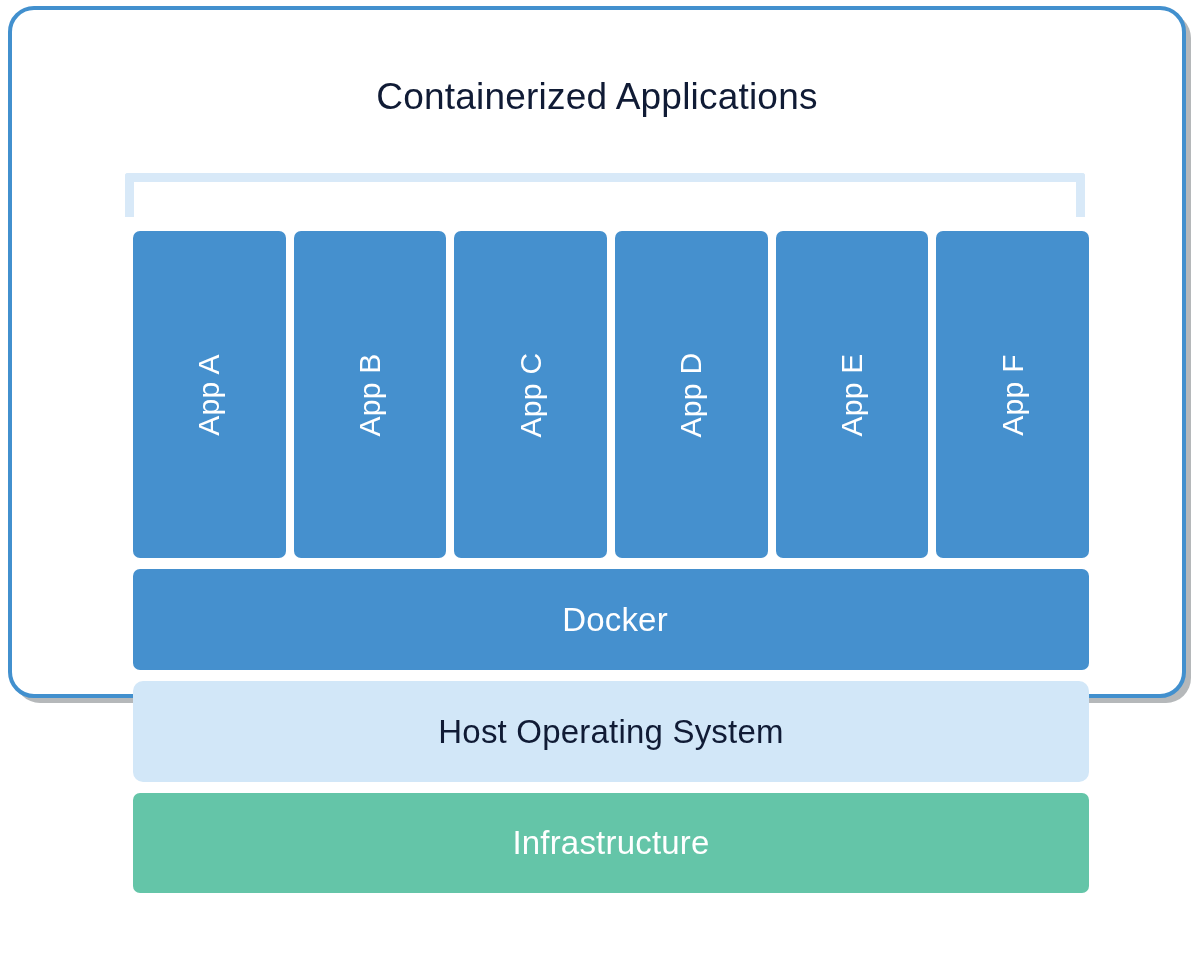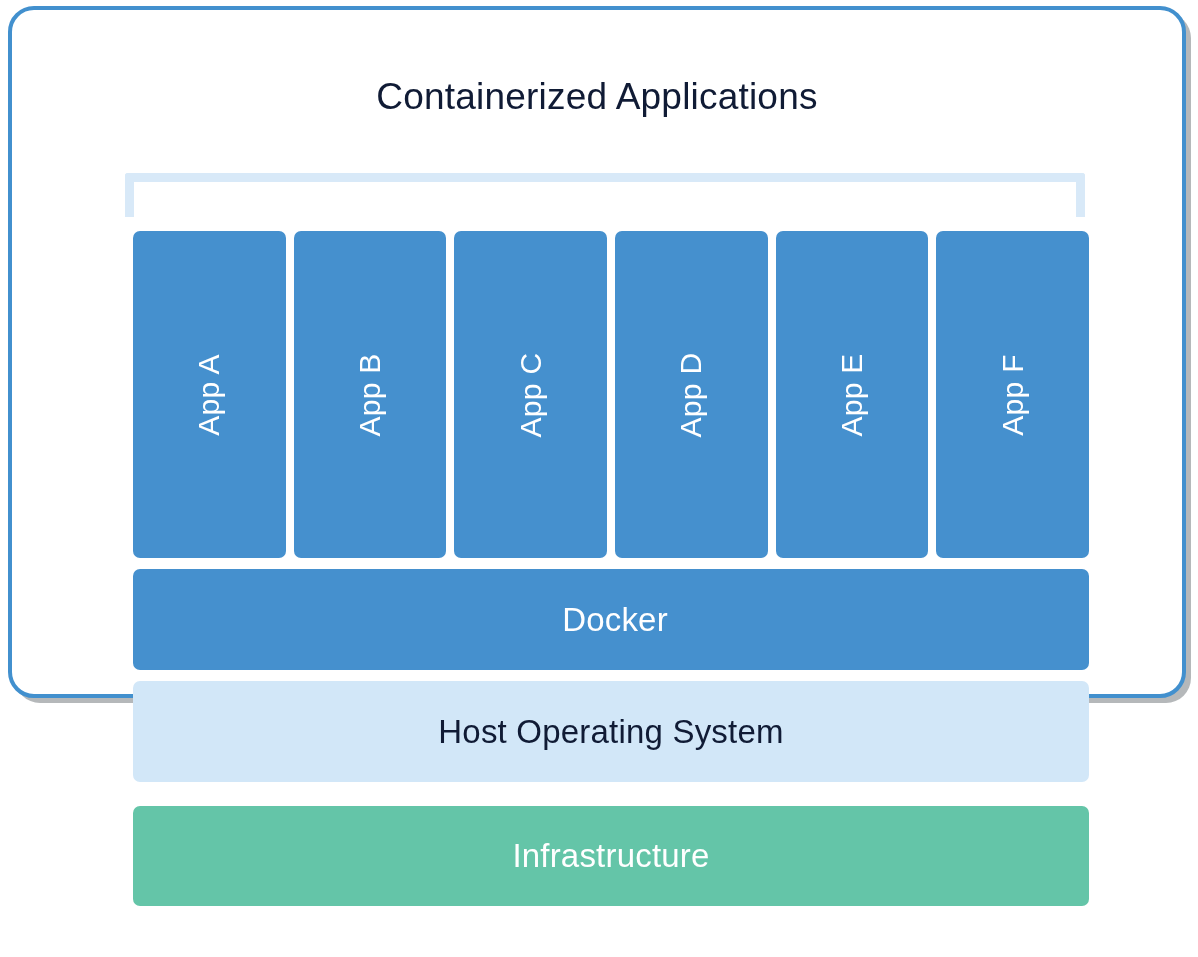--- a/index.html
+++ b/index.html
@@ -112,23 +112,24 @@
     height: 101px;
     background: #4590ce;
     color: #ffffff;
     padding-left: 8px;
   }
   #layer-host-os {
     margin-top: 11px;
     height: 101px;
     background: #d2e7f8;
     color: #101b35;
+    border-radius: 10px;
   }
   #layer-infrastructure {
-    margin-top: 24px;
+    margin-top: 11px;
     height: 100px;
     background: #64c5a8;
     color: #ffffff;
   }
 </style>
 </head>
 <body>
 
 <div id="diagram-frame">
 

